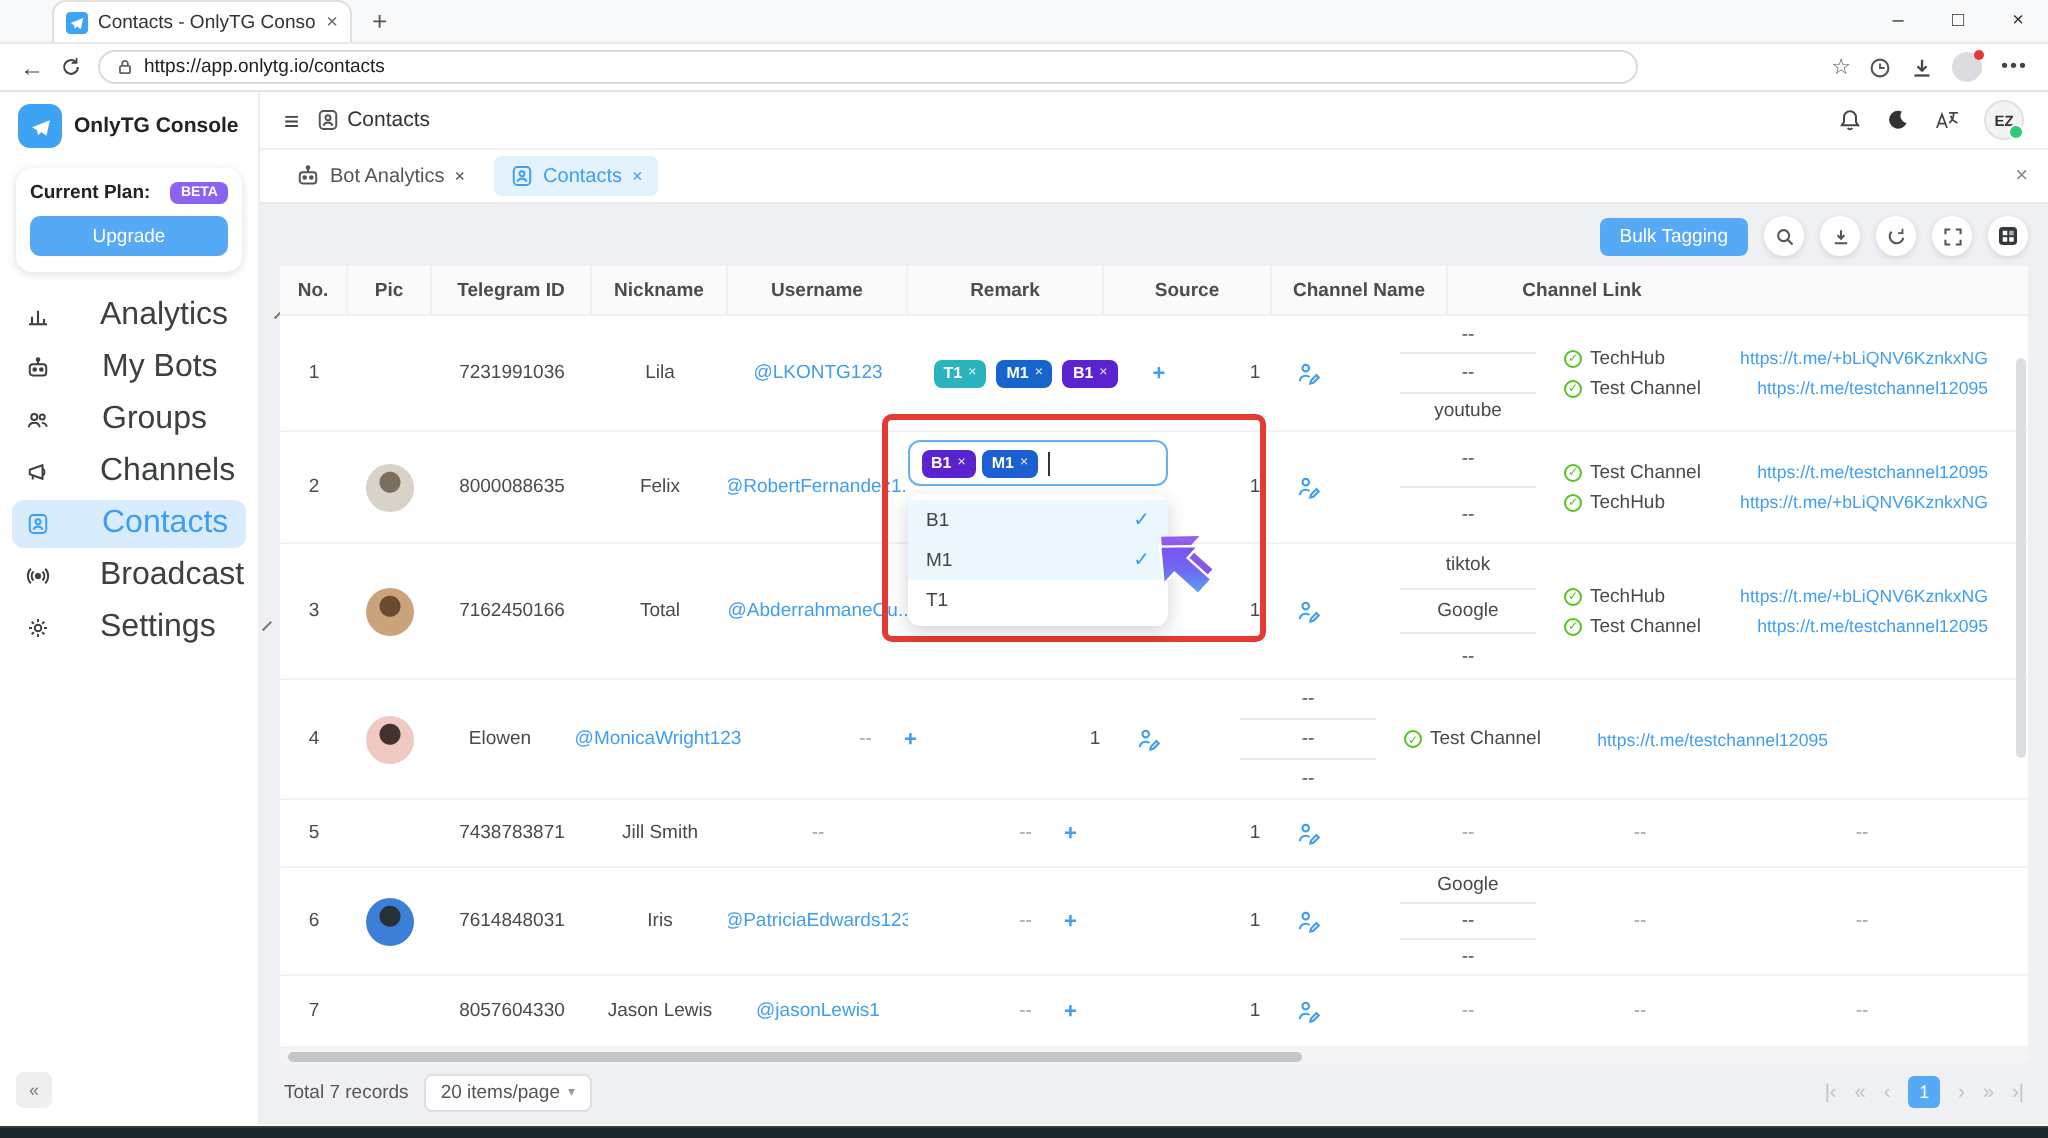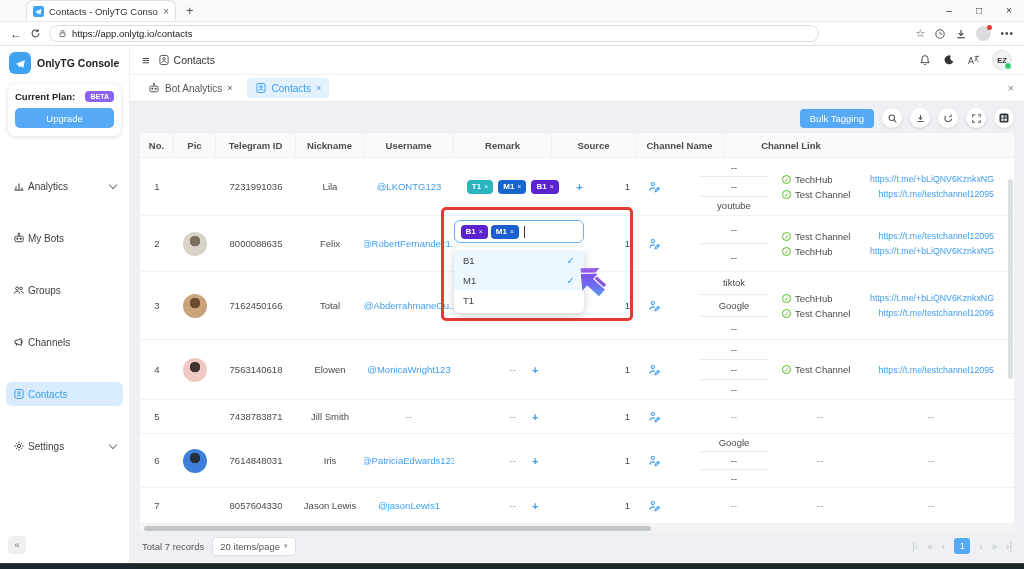--- a/index.html
+++ b/index.html
@@ -28,21 +28,21 @@
   .sidebar { width:130px; background:#fff; border-right:1px solid #eceff1; position:relative; flex-shrink:0; }
   .logo-row { height:34px; display:flex; align-items:center; gap:6px; padding:0 9px; }
   .logo-badge { width:22px; height:22px; border-radius:6px; background:#3ea3f2; display:flex; align-items:center; justify-content:center; }
   .brand { font-size:10.5px; font-weight:bold; color:#222; }
   .plan-card { margin:4px 8px 8px; background:#fff; border-radius:8px; box-shadow:0 1px 5px rgba(0,0,0,.14); padding:7px 7px 8px; }
   .plan-top { display:flex; align-items:center; justify-content:space-between; }
   .plan-label { font-size:9.5px; font-weight:bold; color:#222; }
   .beta { background:#8a63f0; color:#fff; font-size:7px; font-weight:bold; padding:2px 5px; border-radius:4px; }
   .upgrade { margin-top:6px; width:100%; height:20px; background:#55a9f5; color:#fff; border:none; border-radius:5px; font-size:9.5px; font-family:inherit; }
   .menu { padding:2px 6px; }
-  .side-item { height:24px; display:flex; align-items:center; gap:2px; padding:0 7px; border-radius:6px; color:#3c4043; font-size:10px; margin-bottom:2px;margin-top:28px; }
+  .side-item { height:24px; display:flex; align-items:center; gap:25px; padding:0 7px; border-radius:6px; color:#3c4043; font-size:16px; margin-bottom:2px; }
   .side-item.active { background:#d9ecfd; color:#3f9ef0; }
   .sicon { width:13px; display:flex; }
   .slabel { flex:1; }
   .chev { width:6px; height:6px; border-right:1.3px solid #777; border-bottom:1.3px solid #777; transform:rotate(45deg); margin-top:-3px; }
   .collapse-btn { position:absolute; bottom:8px; left:8px; width:18px; height:18px; background:#efefef; border-radius:4px; font-size:9px; color:#777; display:flex; align-items:center; justify-content:center; }
 
   .main { flex:1; display:flex; flex-direction:column; min-width:0; }
   .appheader { height:28px; background:#fff; display:flex; align-items:center; gap:8px; padding:0 12px; }
   .hamburger { font-size:13px; color:#444; }
   .htitle { font-size:10.5px; color:#333; display:flex; align-items:center; gap:4px; }
@@ -230,20 +230,29 @@
                 <rect x="2.5" y="2" width="11" height="12" rx="2.5"></rect>
                 <circle cx="8" cy="6.5" r="1.7"></circle>
                 <path d="M5 11.8c.4-1.5 1.6-2.2 3-2.2s2.6.7 3 2.2"></path>
               </svg>
             </span>
             <span class="slabel">Contacts</span>
           </div>
           <div class="side-item">
             <span class="sicon">
               <svg class="ic" width="12" height="12" viewBox="0 0 16 16" fill="none" stroke="currentColor" stroke-width="1.3">
+                <circle cx="8" cy="8" r="1.4" fill="currentColor"></circle>
+                <path d="M5 11a4.2 4.2 0 010-6M11 5a4.2 4.2 0 010 6M3.2 12.8a6.8 6.8 0 010-9.6M12.8 3.2a6.8 6.8 0 010 9.6"></path>
+              </svg>
+            </span>
+            <span class="slabel">Broadcast</span>
+          </div>
+          <div class="side-item">
+            <span class="sicon">
+              <svg class="ic" width="12" height="12" viewBox="0 0 16 16" fill="none" stroke="currentColor" stroke-width="1.3">
                 <circle cx="8" cy="8" r="2.2"></circle>
                 <path d="M8 2v2M8 12v2M2 8h2M12 8h2M3.8 3.8l1.4 1.4M10.8 10.8l1.4 1.4M12.2 3.8l-1.4 1.4M5.2 10.8l-1.4 1.4"></path>
               </svg>
             </span>
             <span class="slabel">Settings</span>
             <span class="chev"></span>
           </div>
         </nav>
       <div class="collapse-btn">«</div>
     </aside>
@@ -504,21 +513,20 @@
                     <div class="lnk">https://t.me/+bLiQNV6KznkxNG</div>
                     <div class="lnk">https://t.me/testchannel12095</div>
                   </div>
                 </div>
               </div>
               <div class="trow" style="height: 60px;">
                 <div class="td" style="width: 34px;">4</div>
                 <div class="td" style="width: 42px;">
                   <span class="avatar" style="background: radial-gradient(circle at 50% 38%, rgb(67, 50, 46) 0px, rgb(67, 50, 46) 5px, transparent 5.5px), linear-gradient(rgb(240, 201, 194), rgb(240, 201, 194));"></span>
                 </div>
-                <div class="td" style="width: 80px;">7563140618</div>
                 <div class="td" style="width: 68px;">Elowen</div>
                 <div class="td uname" style="width: 90px;">@MonicaWright123</div>
                 <div class="td tags-cell" style="width: 140px;">
                   <span class="dash">--</span>
                   <span class="plus">+</span>
                 </div>
                 <div class="td remark-cell" style="width: 98px;">
                   <span>1</span>
                   <span style="display: flex;">
                     <svg class="ic" width="13" height="13" viewBox="0 0 16 16" fill="none" stroke="#3f9ef0" stroke-width="1.3">

